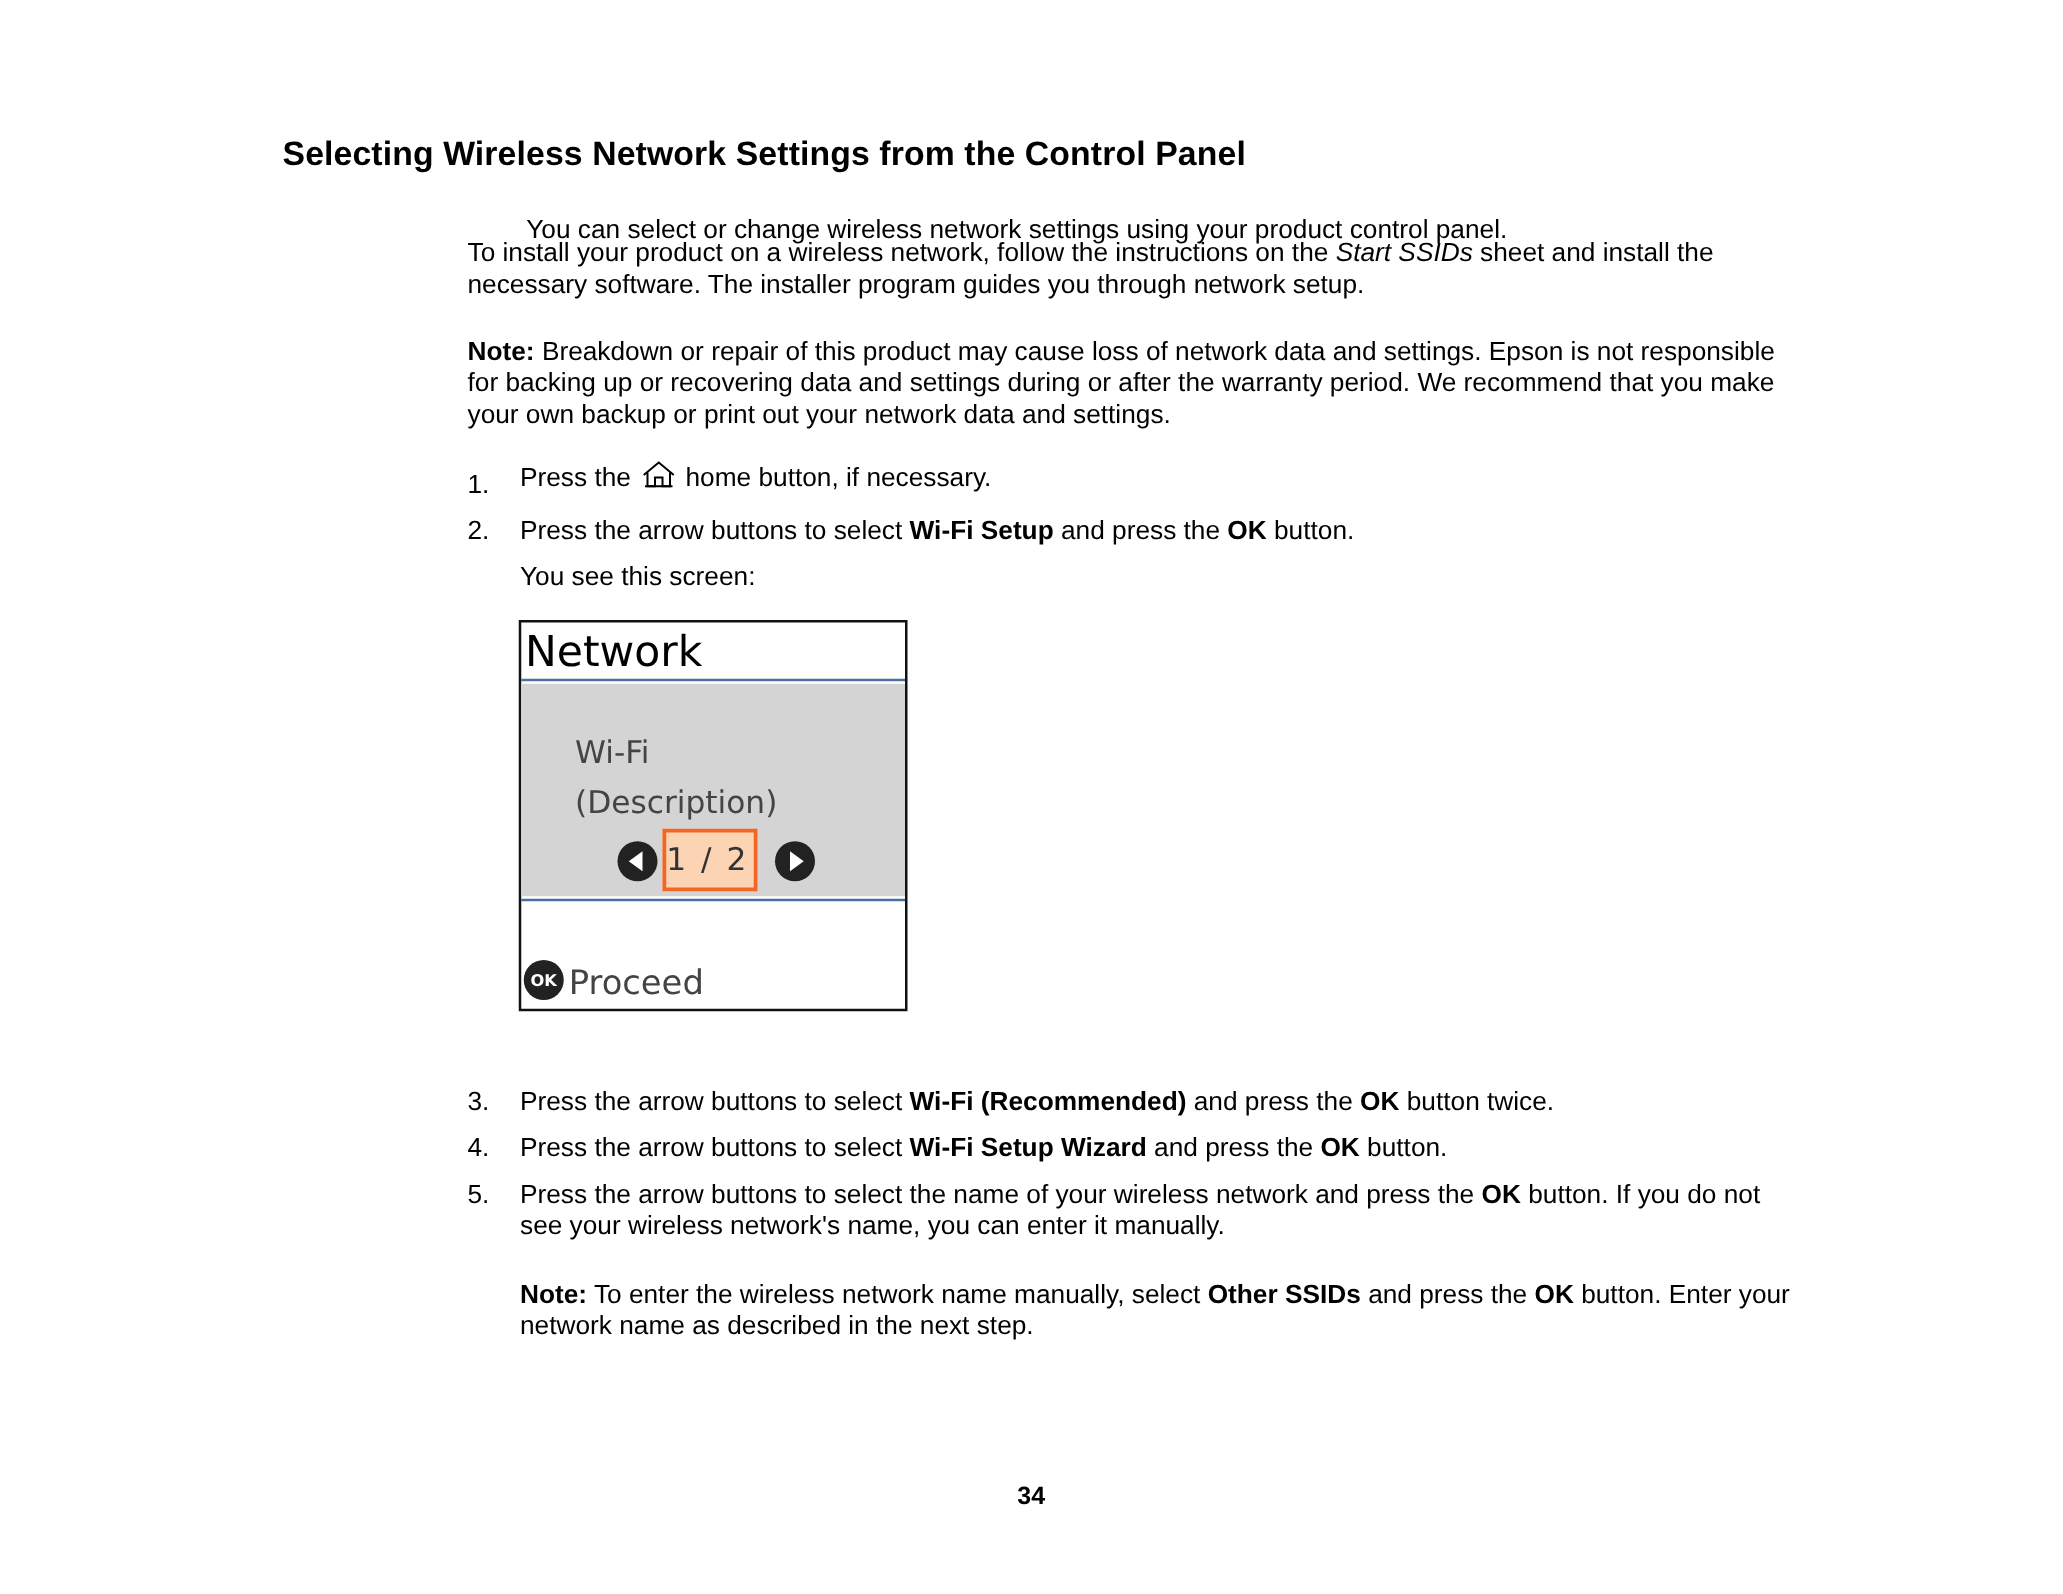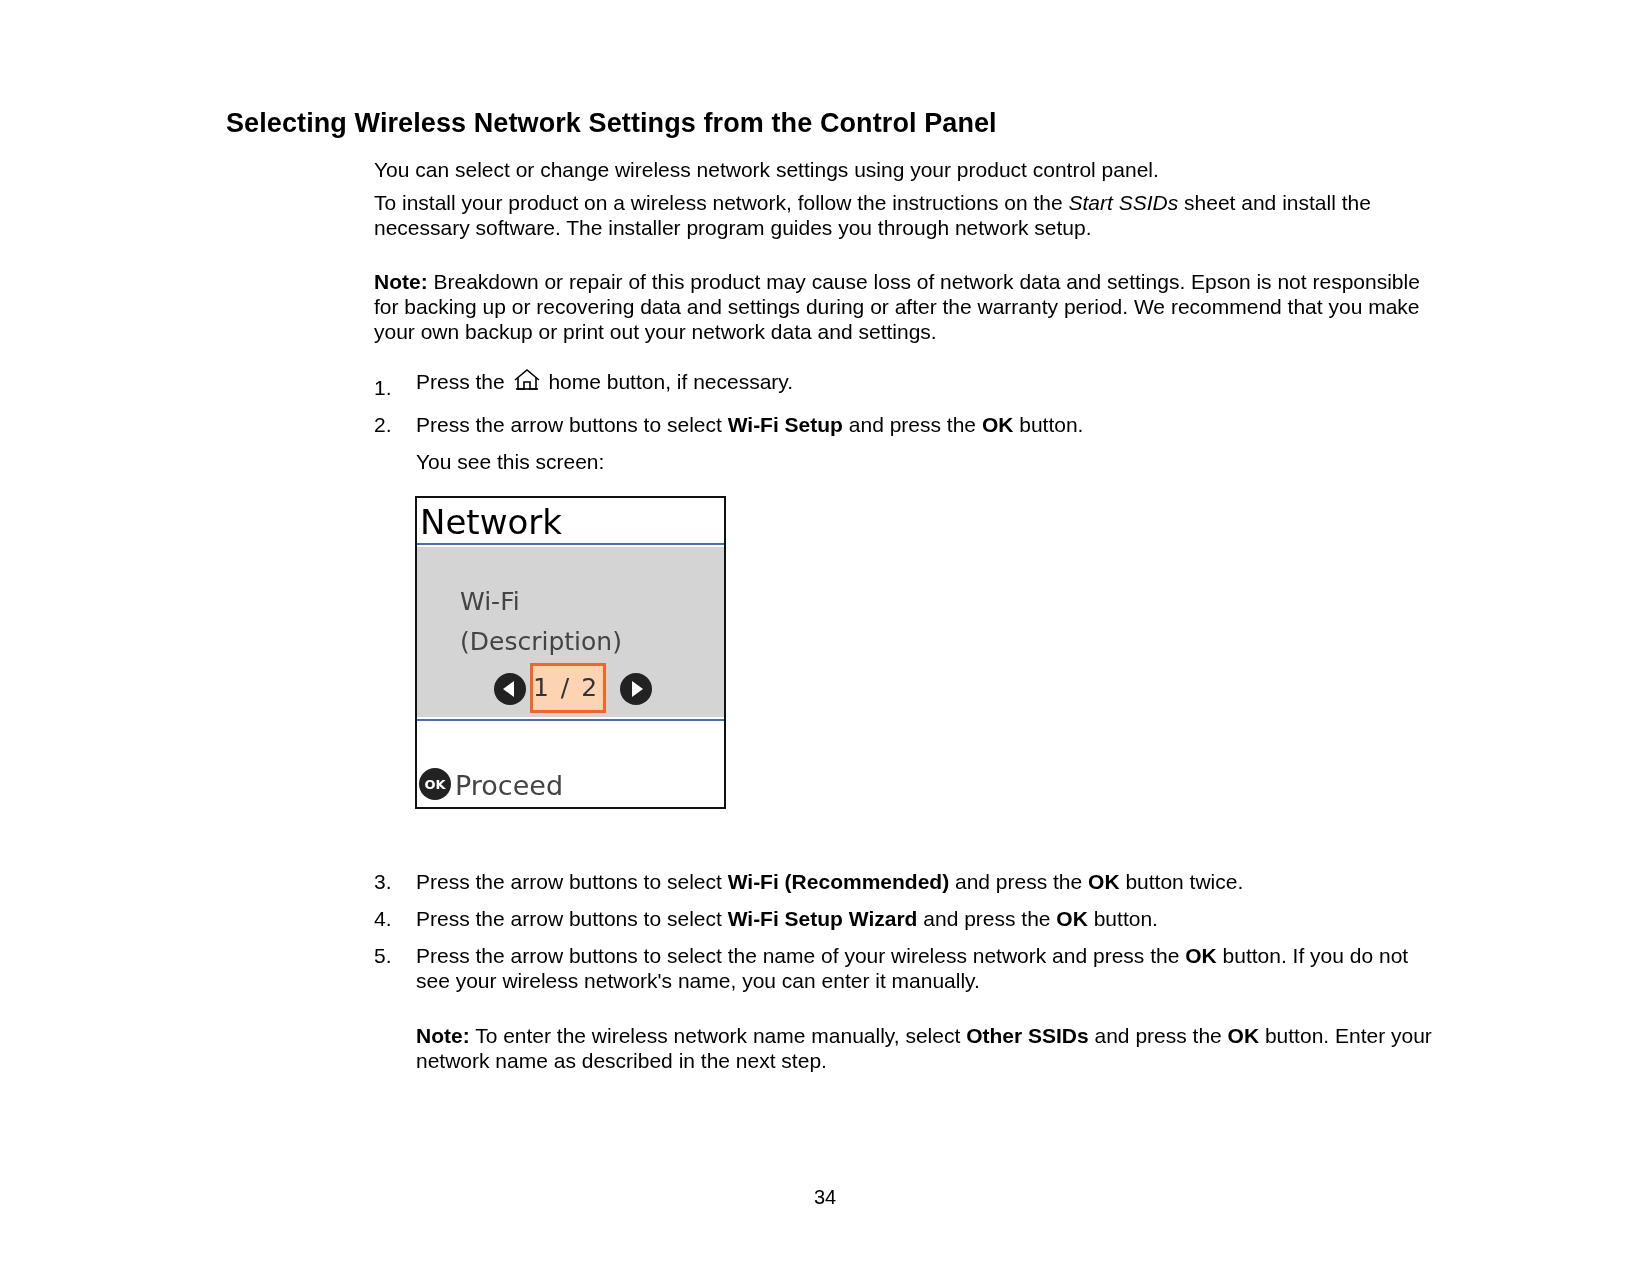--- a/index.html
+++ b/index.html
@@ -30,28 +30,28 @@
   .lcd-opt { position: absolute; left: 43px; font-size: 25px; color: #444; margin-top: 18px; }
   .pager { position: absolute; left: 75px; top: 116px; height: 50px; width: 160px; }
   .pg-btn { position: absolute; top: 10px; width: 32px; height: 32px; border-radius: 50%; background: #222; }
   .pg-box {
     position: absolute; left: 38px; top: 0; width: 76px; height: 50px; box-sizing: border-box;
     border: 3px solid #f26522; background: #fcd4b4; font-size: 25px; color: #333;
     text-align: left; line-height: 44px; letter-spacing: 2px;
   }
   .lcd-item { position: absolute; left: 2px; height: 34px; font-size: 27px; color: #444; white-space: nowrap; }
   .lcd-item .ic { display: inline-block; width: 32px; height: 32px; border-radius: 50%; background: #222; vertical-align: -5px; margin-right: 4px; position: relative; }
-  .page-num { left: 0; width: 1650px; text-align: center; top: 1186px; font-size: 20px; font-weight: normal; }
+  .page-num { left: 0; width: 1650px; text-align: center; top: 1186px; font-size: 20px; font-weight: bold; }
 </style>
 </head>
 <body>
 
 <div class="abs h1">Selecting Wireless Network Settings from the Control Panel</div>
 
-<div class="abs p" style="top:157px;">You can select or change wireless network settings using your product control panel.</div>
+<div class="abs p" style="top:171px;margin-left:47px;">You can select or change wireless network settings using your product control panel.</div>
 
 <div class="abs p" style="top:190px;"><span>To install your product on a wireless network, follow the instructions on the </span><i>Start SSIDs</i><span> sheet and install the necessary software. The installer program guides you through network setup.</span></div>
 
 <div class="abs p" style="top:269px;"><b>Note:</b><span> Breakdown or repair of this product may cause loss of network data and settings. Epson is not responsible for backing up or recovering data and settings during or after the warranty period. We recommend that you make your own backup or print out your network data and settings.</span></div>
 
 <div class="abs num" style="top:375px;">1.</div>
 <div class="abs step" style="top:368px;"><span>Press the </span><span class="home-icon"><svg width="28" height="24" viewBox="0 0 28 24">
         <path d="M2 12 L14 2 L26 12" fill="none" stroke="#000" stroke-width="1.6"></path>
         <path d="M5 10 V21 H11 V14 H17 V21 H23 V10" fill="none" stroke="#000" stroke-width="1.6"></path>
         <path d="M3 21 H25" stroke="#000" stroke-width="1.6"></path>

